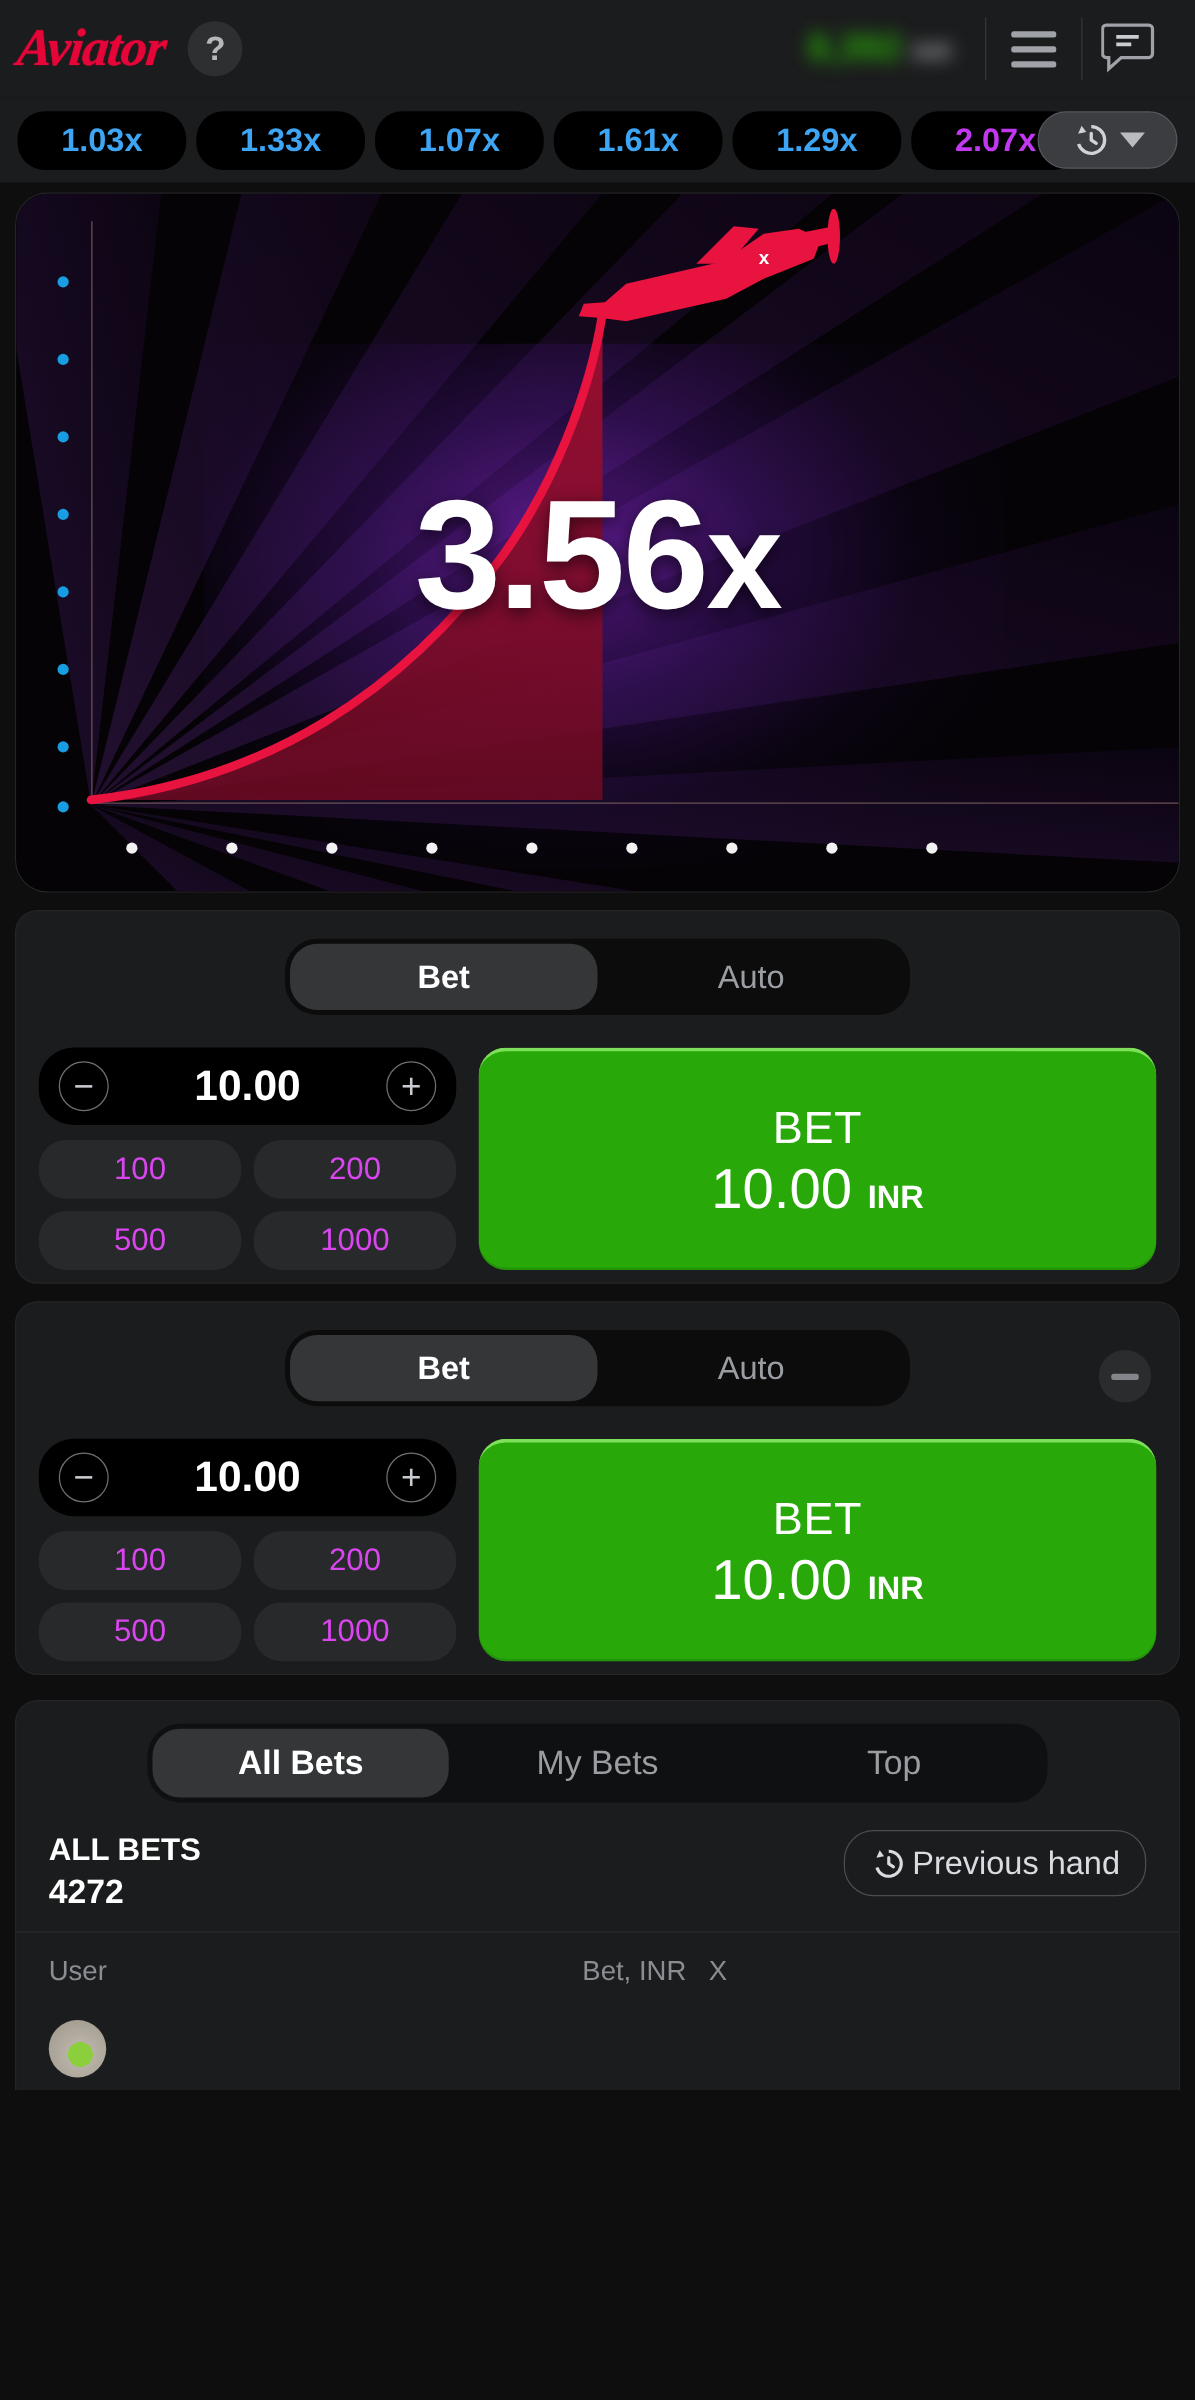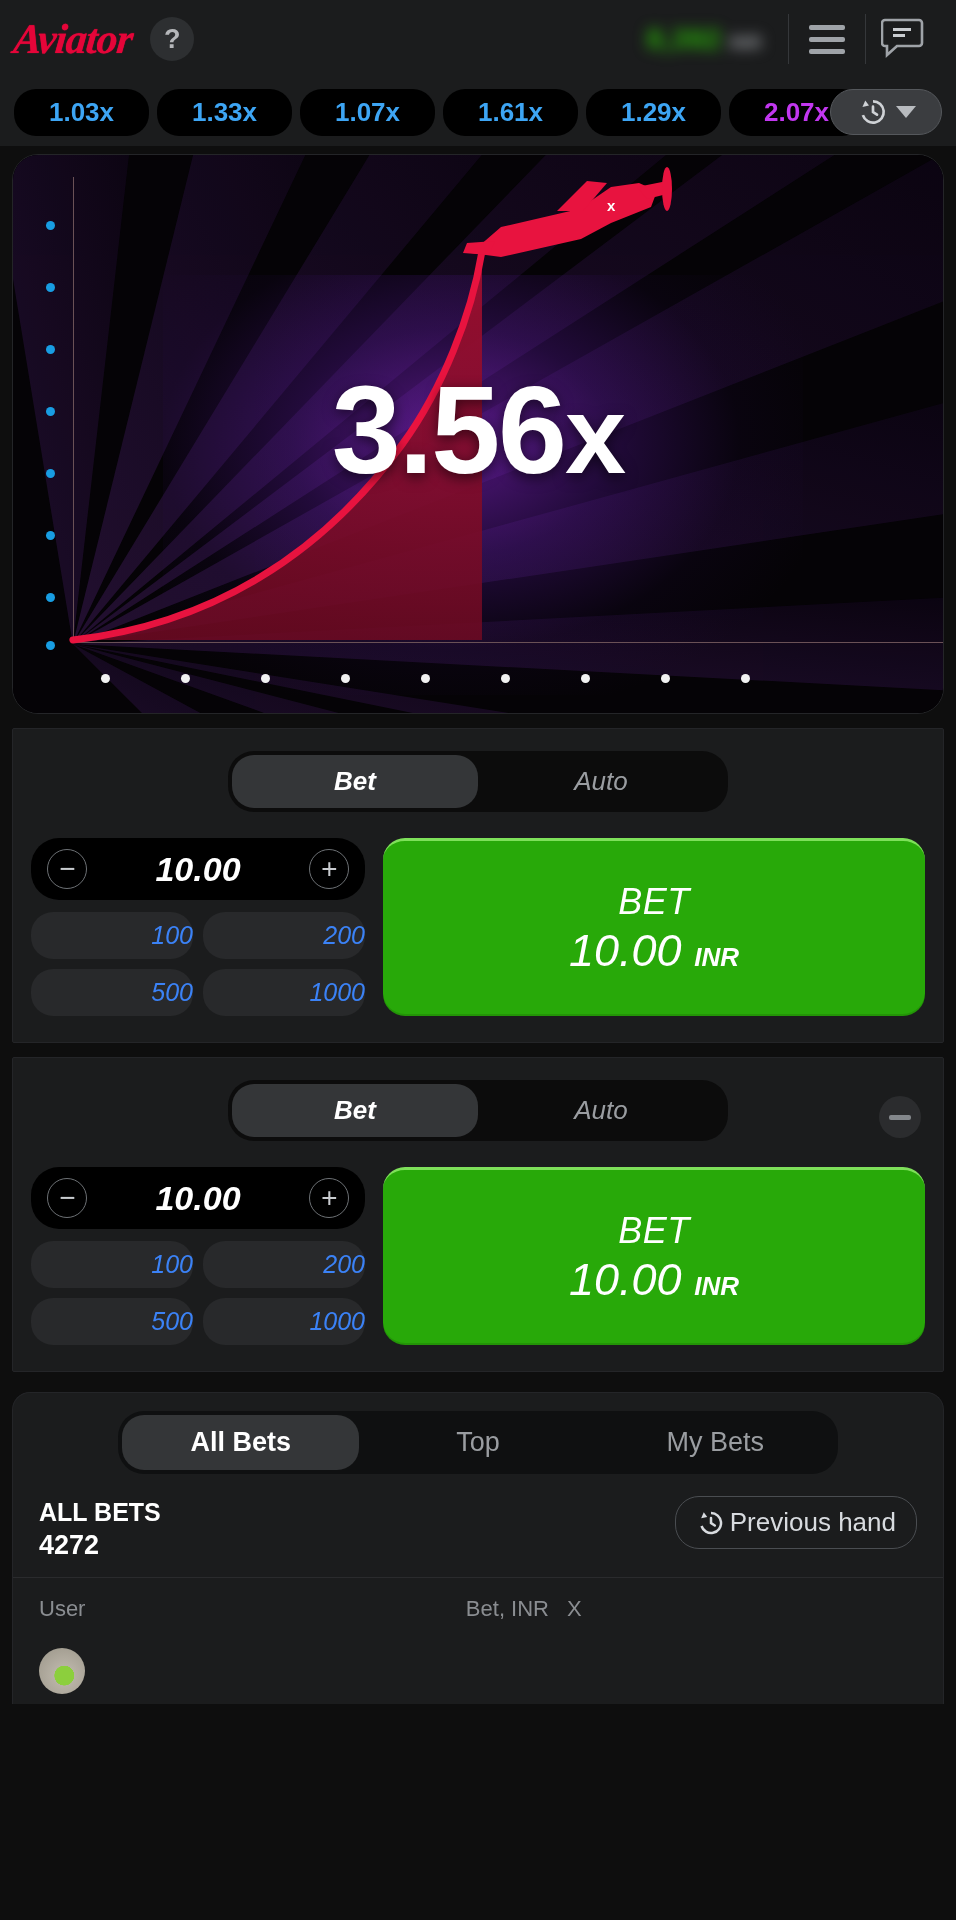--- a/index.html
+++ b/index.html
@@ -82,32 +82,32 @@
   .glow {
     position: absolute; left: 150px; top: 120px; width: 640px; height: 420px;
     background: radial-gradient(ellipse at 45% 40%, rgba(150,40,230,.55) 0%, rgba(90,25,160,.34) 32%, rgba(40,10,80,.12) 58%, rgba(0,0,0,0) 78%);
     pointer-events: none;
   }
   .axis-v { position: absolute; left: 60px; top: 22px; bottom: 70px; width: 1px; background: #6a5156; }
   .axis-h { position: absolute; left: 60px; right: 0; bottom: 70px; height: 1px; background: #6a5156; }
   .ydot { position: absolute; width: 9px; height: 9px; border-radius: 50%; background: #189de2; left: 33px; }
   .xdot { position: absolute; width: 9px; height: 9px; border-radius: 50%; background: #f2f2f2; bottom: 30px; }
   .multiplier {
-    position: absolute; left: 0; right: 0; top: 204px;
+    position: absolute; left: 0; right: 0; top: 218px;
     text-align: center; font-size: 124px; font-weight: bold;
     color: #fff; letter-spacing: -2px;
     text-shadow: 0 4px 14px rgba(0,0,0,.6);
   }
   .multiplier .xsuffix { font-size: 110px; }
 
   
   .panel {
     margin: 14px 12px 0; background: #1b1c1d;
-    border-radius: 2px; border: 1px solid #242528;
-    padding: 22px 18px 26px; position: relative; font-style: italic;
+    border-radius: 18px; border: 1px solid #242528;
+    padding: 22px 18px 10px; position: relative;
   }
   .seg-wrap { display: flex; justify-content: center; }
   .seg {
     background: #0c0c0c; border-radius: 26px;
     display: flex; padding: 4px; width: 500px;
   }
   .seg-btn {
     flex: 1; text-align: center; padding: 11px 0;
     border-radius: 22px; font-size: 26px; color: #9a9da1; cursor: pointer;
   }
@@ -130,21 +130,21 @@
   .circ-btn {
     width: 40px; height: 40px; border-radius: 50%;
     border: 1px solid #6d7175; color: #c9ccd0;
     display: flex; align-items: center; justify-content: center;
     font-size: 28px; line-height: 1; cursor: pointer; background: transparent;
   }
   .stepper-val { font-size: 34px; font-weight: bold; color: #fff; }
   .quick-grid { display: grid; grid-template-columns: 1fr 1fr; gap: 10px; margin-top: 12px; }
   .quick-btn {
     background: #28292b; border-radius: 22px; padding: 9px 0;
-    text-align: right; font-size: 25px; color: #3b82f6; cursor: pointer;
+    text-align: center; font-size: 25px; color: #d946ef; cursor: pointer;
   }
   .bet-btn {
     flex: 1; background: #28a909; border-radius: 22px;
     border-top: 3px solid #7ee05a;
     display: flex; flex-direction: column; align-items: center; justify-content: center;
     color: #fff; cursor: pointer; min-height: 172px;
     box-shadow: inset 0 -2px 0 rgba(0,0,0,.12);
   }
   .bet-btn .b1 { font-size: 36px; letter-spacing: .5px; }
   .bet-btn .b2 { font-size: 45px; margin-top: 2px; }
@@ -377,22 +377,22 @@
         <small>INR</small>
       </span>
     </div>
   </div>
 </div>
 
 <div class="bottom">
   <div class="tabs-wrap">
     <div class="tabs">
       <div class="tab active">All Bets</div>
+      <div class="tab">My Bets</div>
       <div class="tab">Top</div>
-      <div class="tab">My Bets</div>
     </div>
   </div>
 
   <div class="allbets-row">
     <div>
       <div class="allbets-label">ALL BETS</div>
       <div class="allbets-count">4272</div>
     </div>
     <div class="prev-hand">
       <svg width="30" height="30" viewBox="0 0 24 24" aria-hidden="true">

